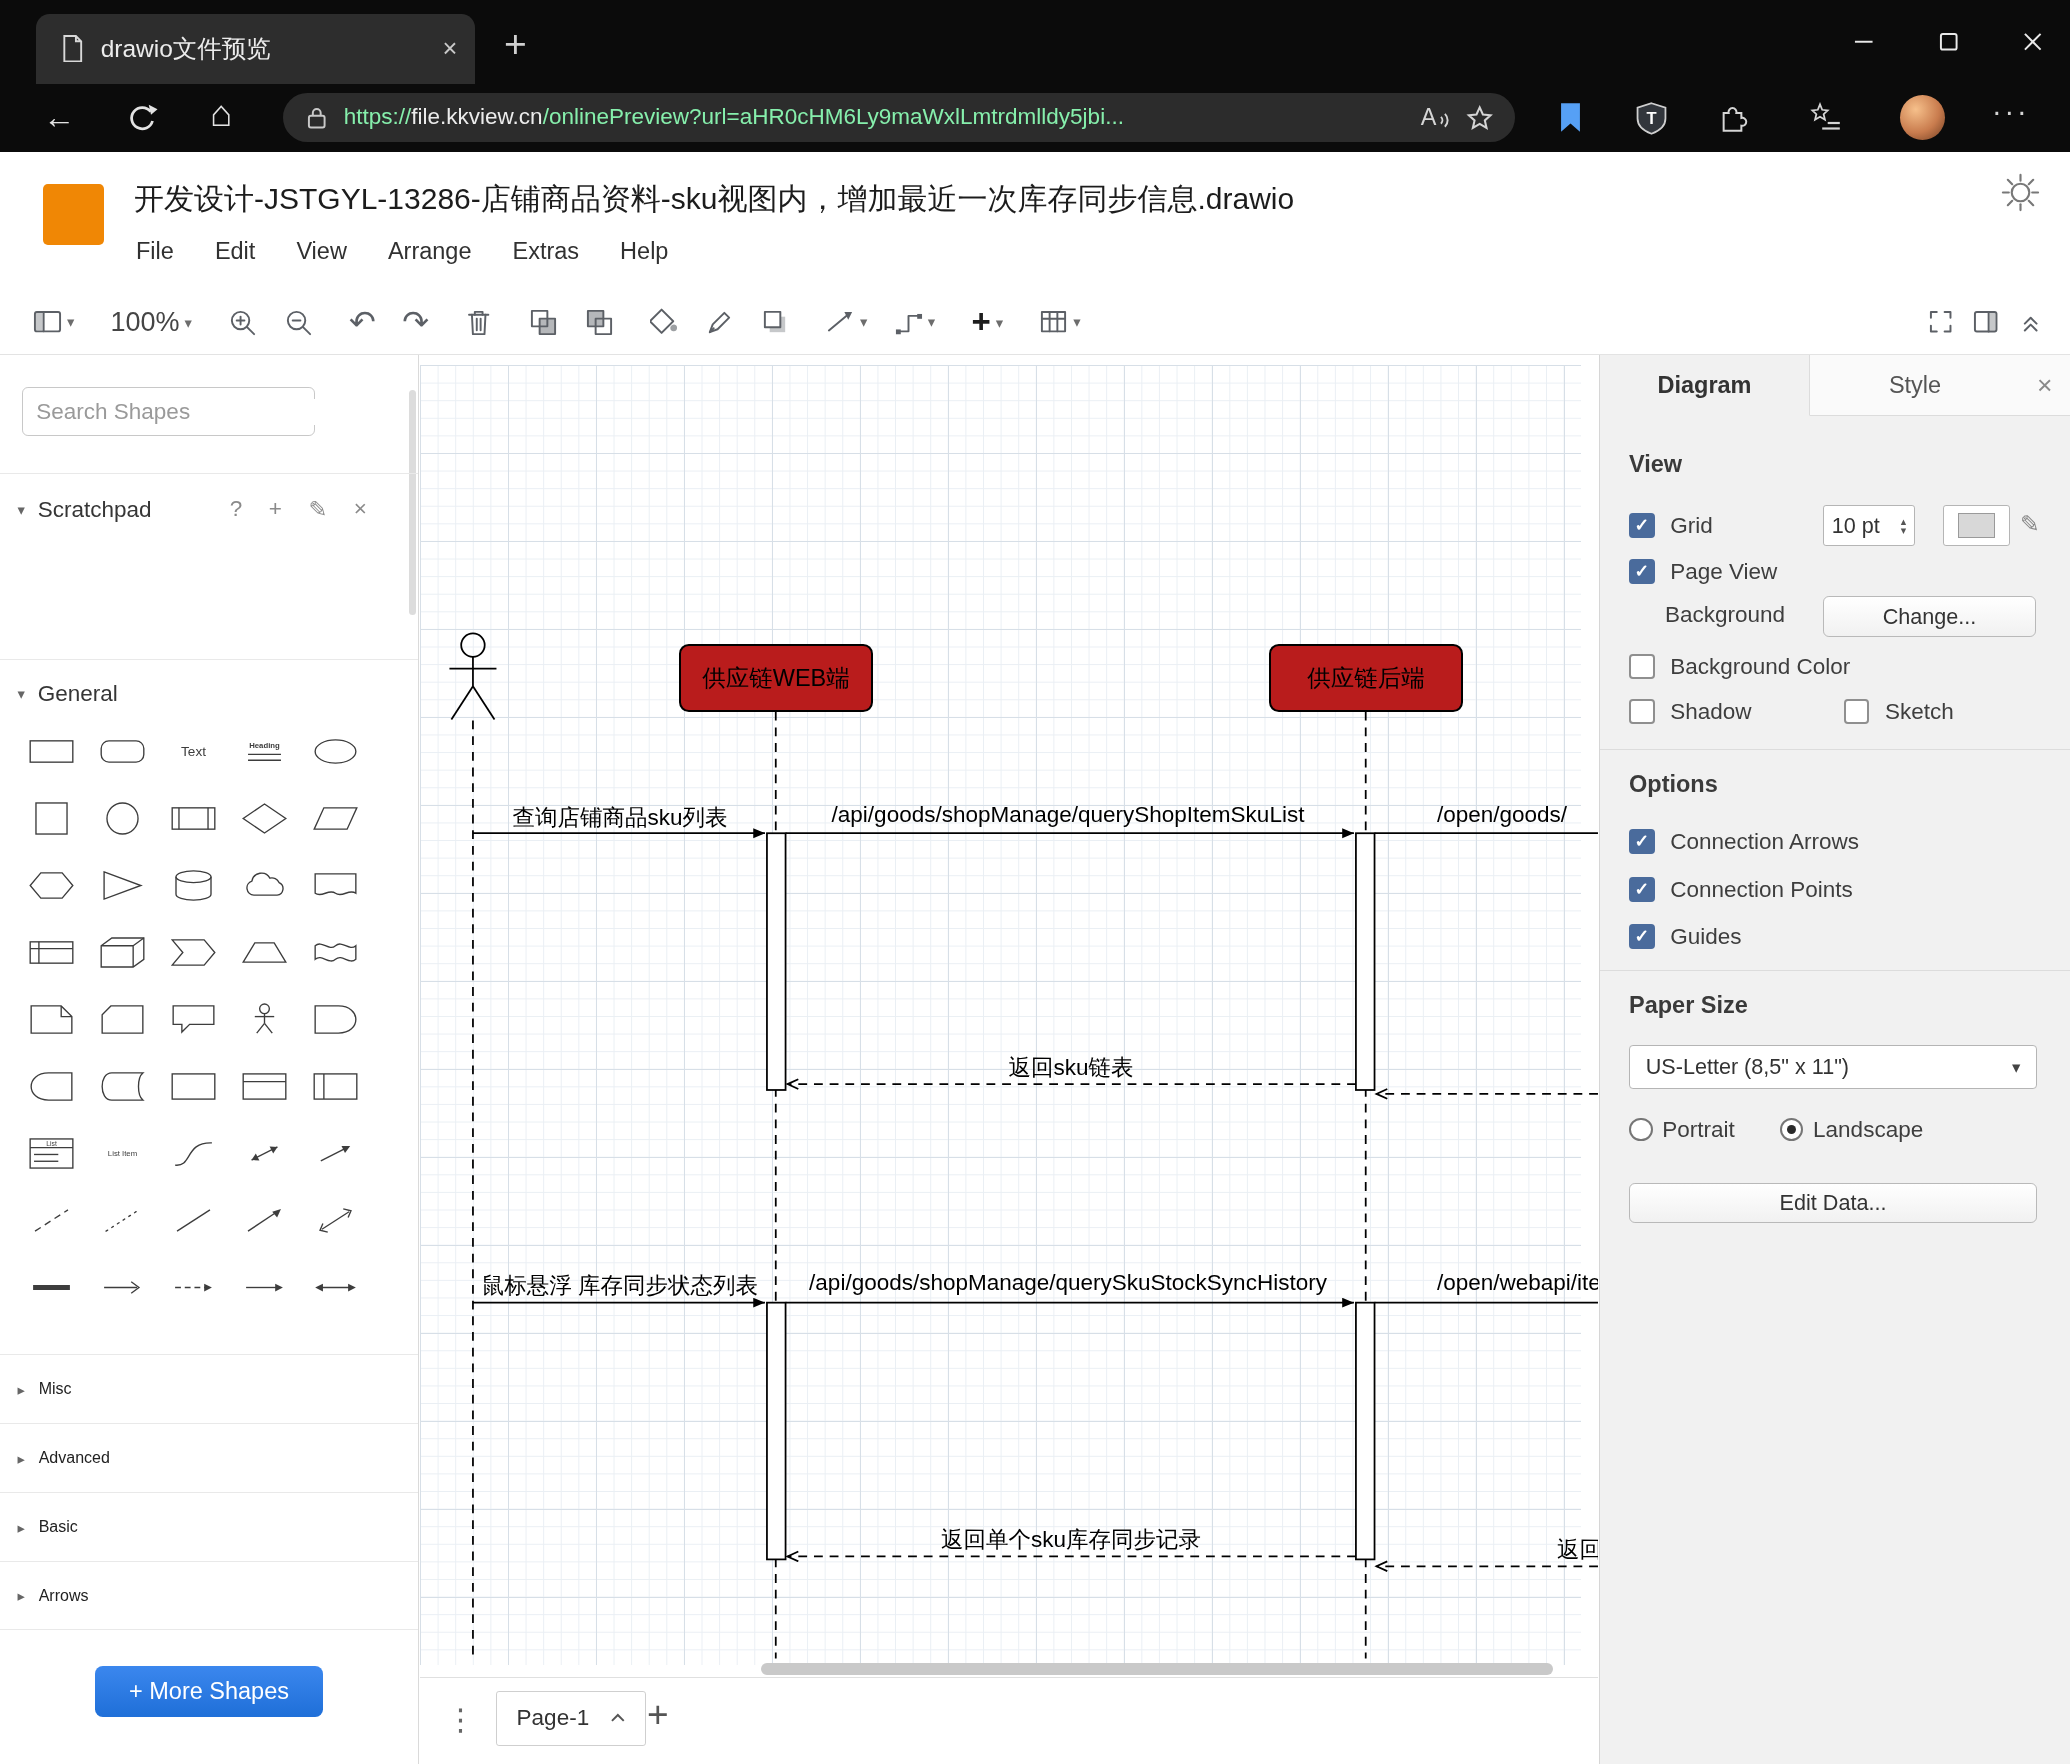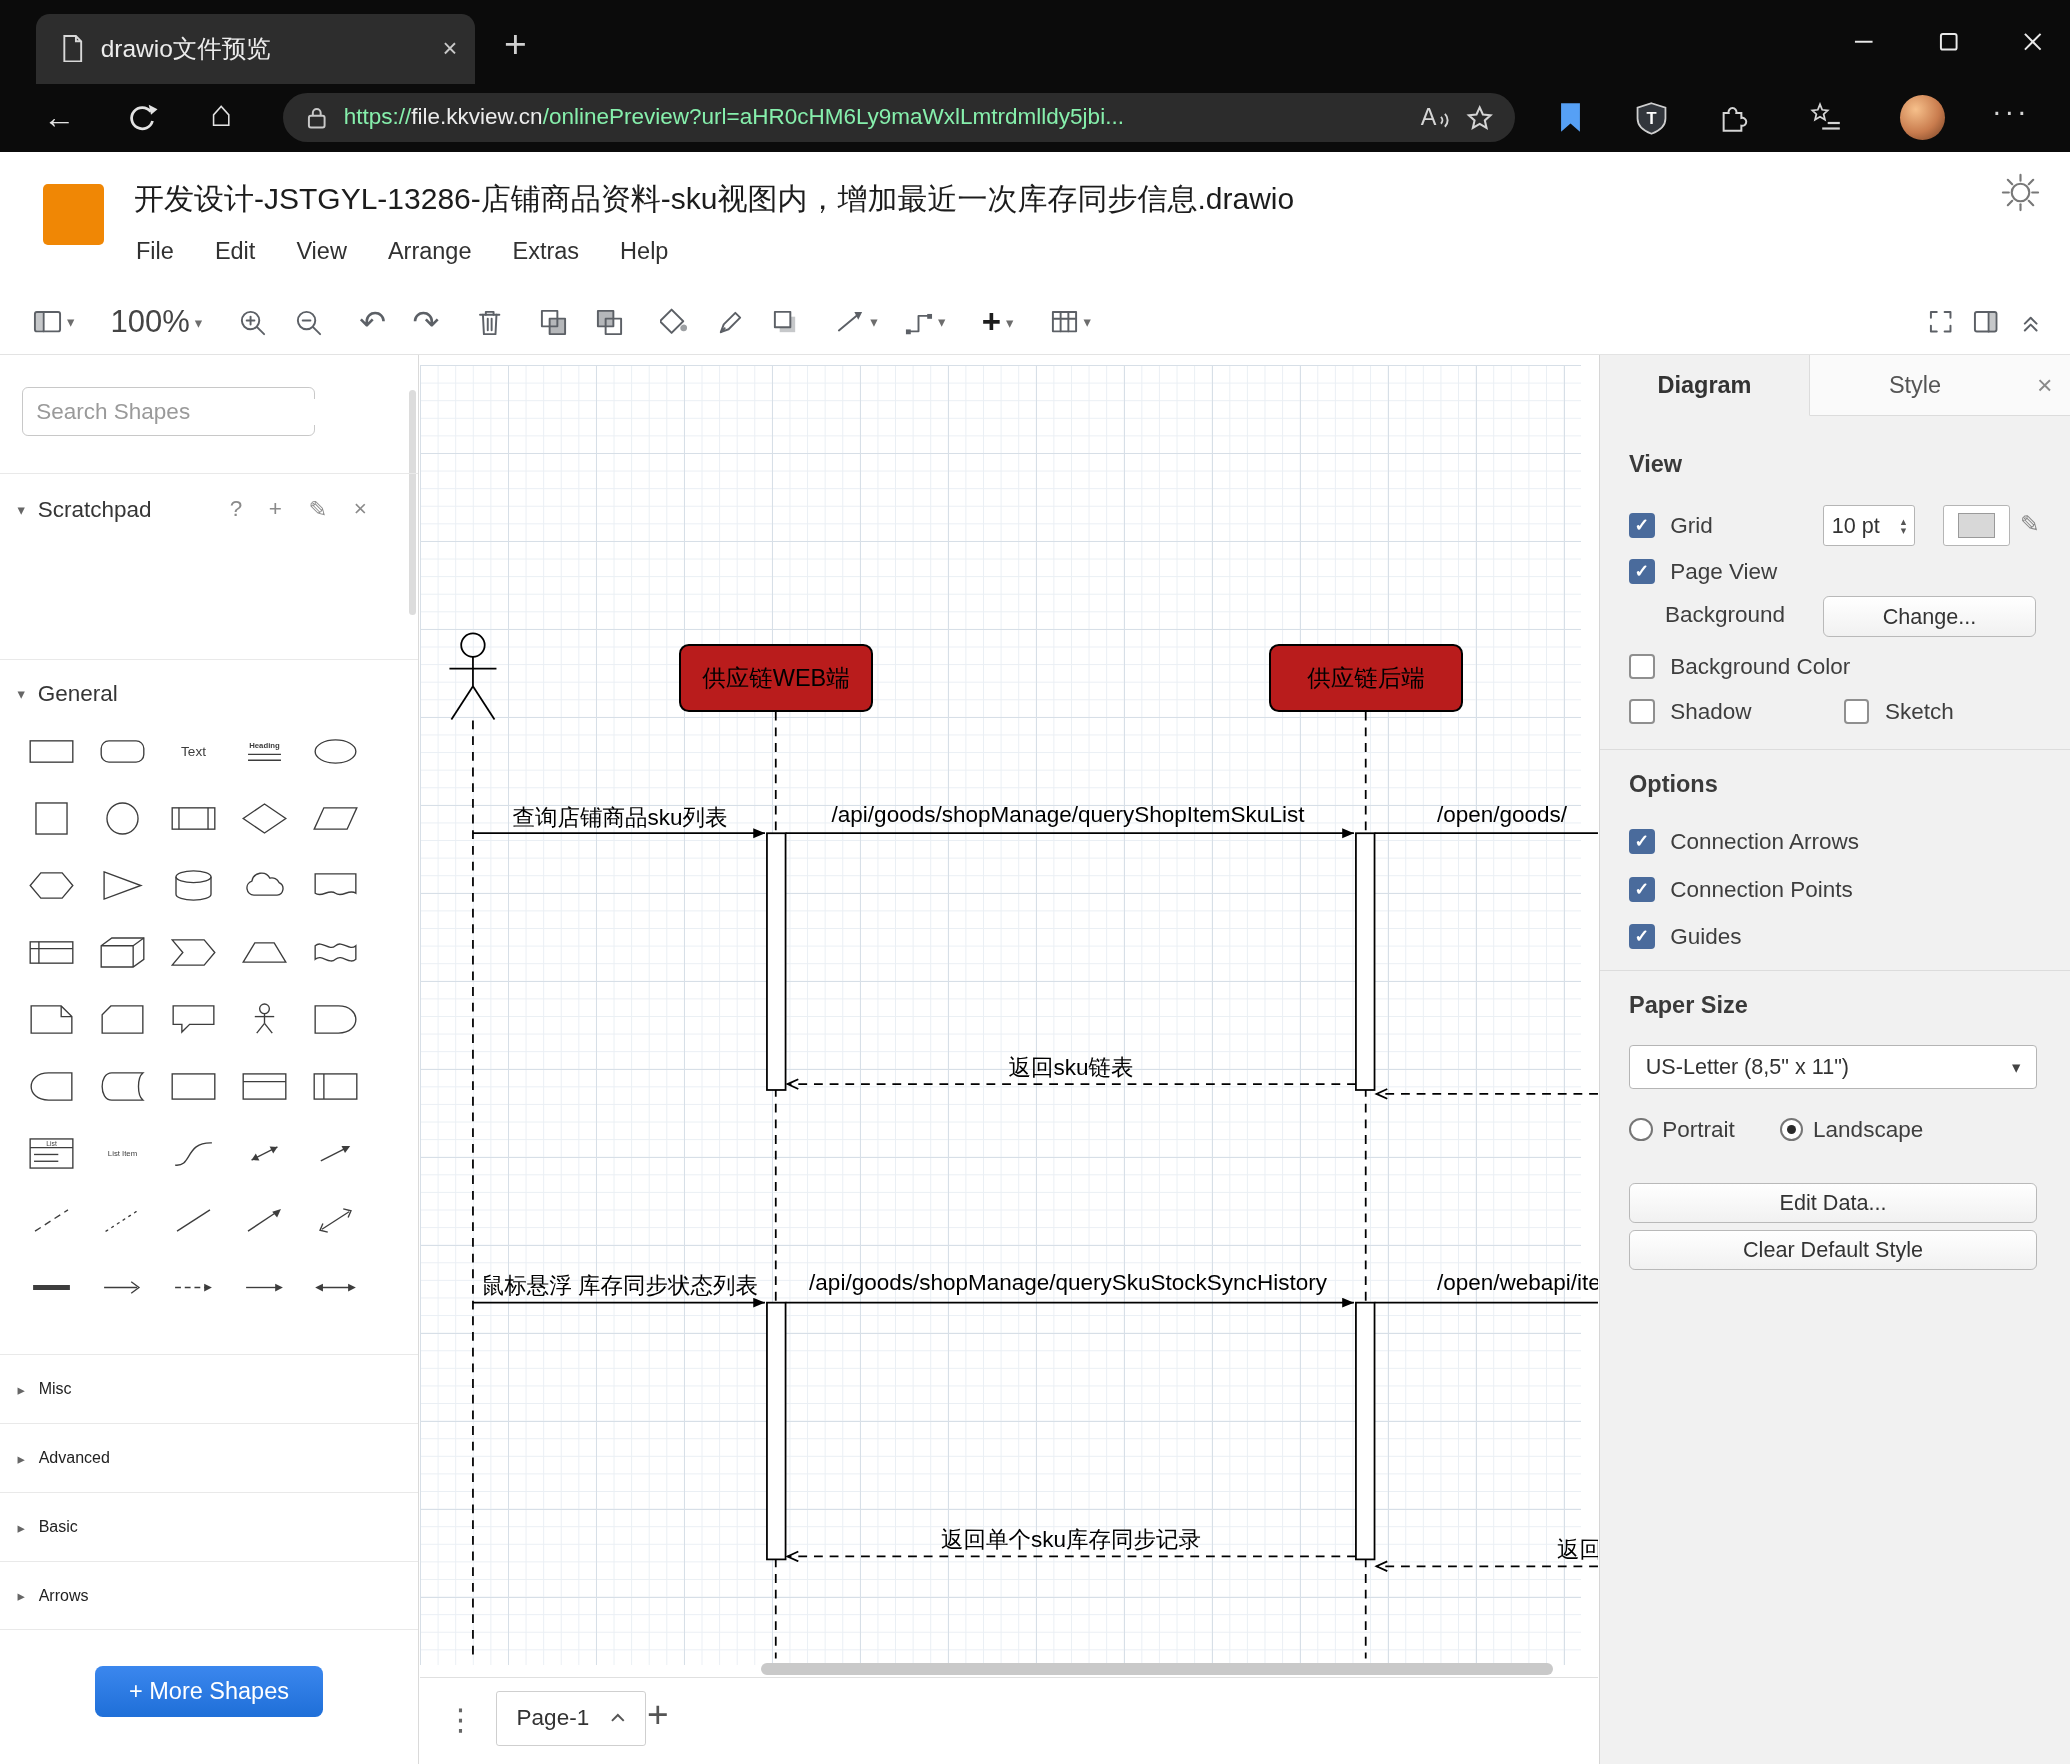--- a/index.html
+++ b/index.html
@@ -38,21 +38,21 @@
   .theme{position:absolute;right:29px;top:19.6px}
   .theme svg{stroke:#787878;stroke-width:2.2;fill:none;stroke-linecap:round}
 
   
   #dwtool{position:absolute;left:0;top:290px;width:2070px;height:65px;border-bottom:1px solid #e3e3e3;
     display:flex;align-items:center;padding-left:33px;gap:26.5px;background:#fff}
   .ti{display:flex;align-items:center;gap:4.9px;color:#5c6066}
   .ti svg{stroke:#5c6066;fill:none;stroke-width:2;stroke-linecap:round;stroke-linejoin:round}
   .ti .fl{fill:#5c6066;stroke:none}
   .caret{font-size:14.7px;color:#6d6d6d}
-  .zoomtxt{font-size:31px;color:#454545}
+  .zoomtxt{font-size:27px;color:#454545}
   .plusbold{font-size:33px;color:#1d1d1d;font-weight:bold;line-height:27.4px}
   .tbright{margin-left:auto;display:flex;gap:17.6px;padding-right:25.5px}
   .ml1{margin-left:9.8px}
 
   
   #main{position:absolute;left:0;top:355px;width:2070px;height:1409px}
   #sidebar{position:absolute;left:0;top:0;width:419px;height:1409px;background:#fff;border-right:1px solid #dadada;overflow:hidden}
   #canvas{position:absolute;left:420px;top:0;width:1178px;height:1322px;background:#fff;overflow:hidden}
   #pagebar{position:absolute;left:420px;top:1322px;width:1178px;height:87px;background:#fff;border-top:1px solid #e0e0e0}
   #fmt{position:absolute;left:1599px;top:0;width:471px;height:1409px;background:#f1f1f1;border-left:1px solid #d6d6d6}
@@ -724,18 +724,17 @@
       </div>
 
       <div class="frow" style="top:753px;gap:9.8px">
         <span class="rd"></span>
         <span style="width:94px">Portrait</span>
         <span class="rd on" style="margin-left:13.7px"></span>
         <span>Landscape</span>
       </div>
 
       <div class="fbtn" style="left:29px;top:828px;width:408px;height:40px">Edit Data...</div>
-      <div class="fbtn" style="left:29px;top:875px;width:408px;height:40px">Clear Default Style</div>
     </div>
 
   </div>
 </div>
 
 
 </body></html>

